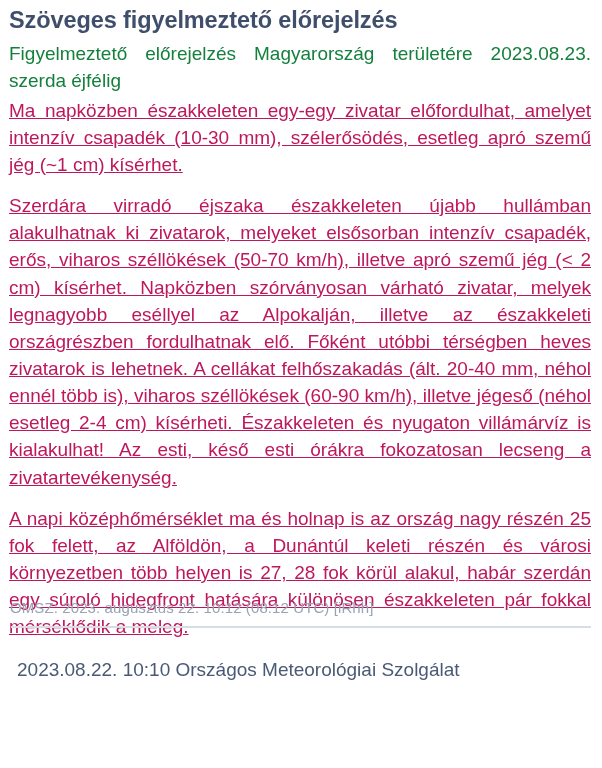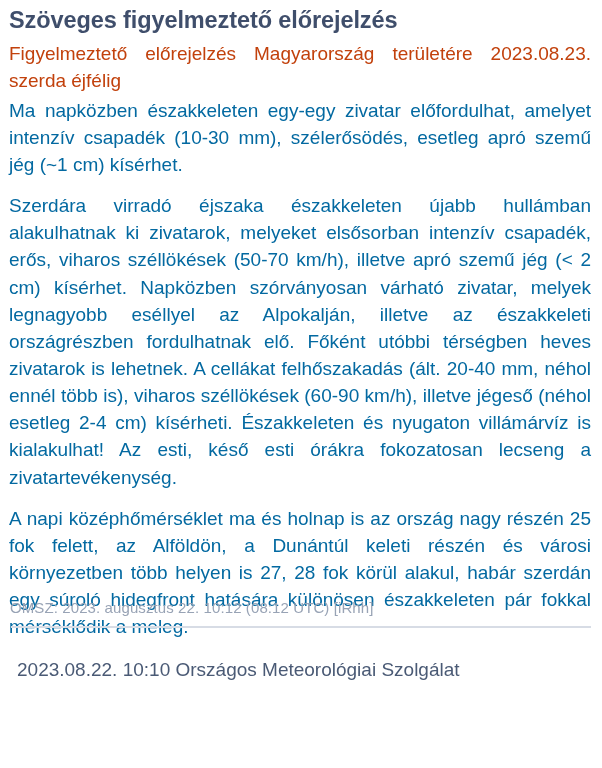--- a/index.html
+++ b/index.html
@@ -29,45 +29,46 @@
     font-size: 23.5px;
     font-weight: bold;
     color: #3f4e6b;
     letter-spacing: -0.1px;
     line-height: 1.22;
     margin: 0 0 6px 0;
   }
 
   .subtitle {
     font-size: 19px;
-    color: #c2410c;
+    color: #15803d;
     line-height: 1.42;
     text-align: justify;
     text-justify: inter-word;
     margin: 0 0 2px 0;
     padding-right: 1px;
   }
 
   .section-heading {
     font-size: 18px;
     color: #4e5e79;
     line-height: 1.4;
     margin: 16px 0 10px 0;
     letter-spacing: 0.15px;
   }
 
   .para {
     font-size: 19px;
-    color: #0369a1;
+    color: #be185d;
     line-height: 1.43;
     text-align: justify;
     text-justify: inter-word;
     margin: 0 0 14px 0;
     padding-right: 1px;
     hyphens: none;
+    text-decoration: underline;
   }
   .para:last-of-type {
     margin-bottom: 0;
   }
 
   .signature {
     font-size: 19px;
     color: #4a5a75;
     line-height: 1.4;
     margin: 16px 0 0 8px;

